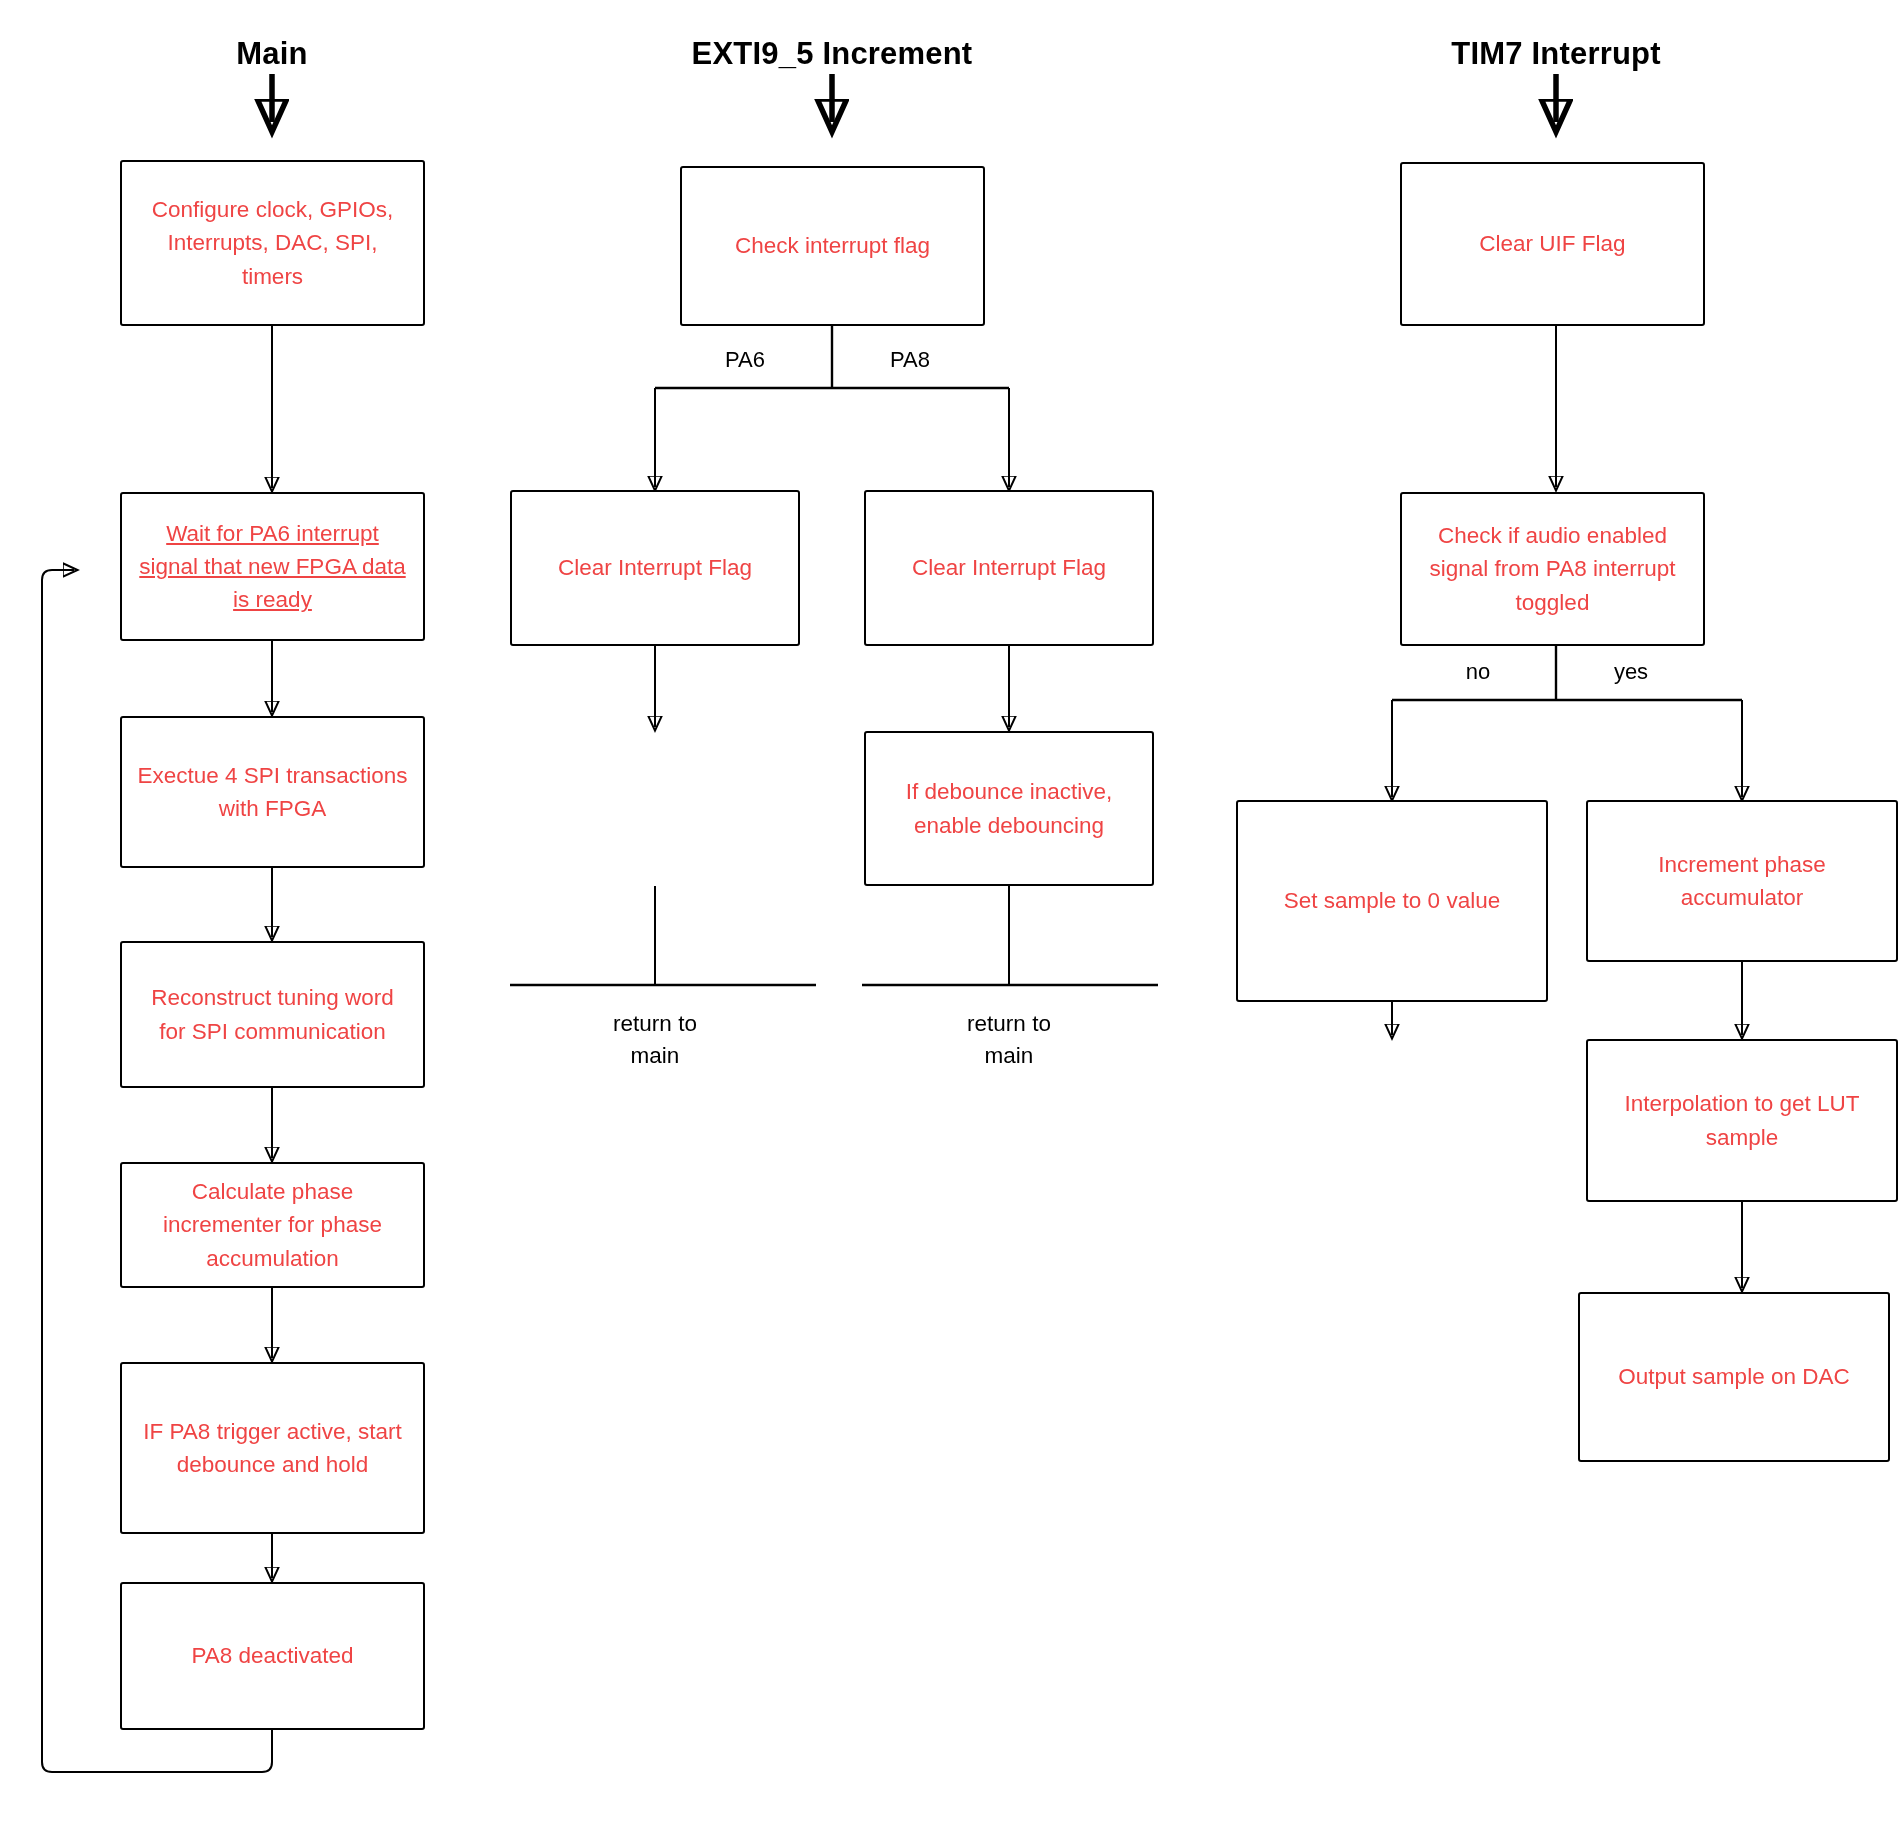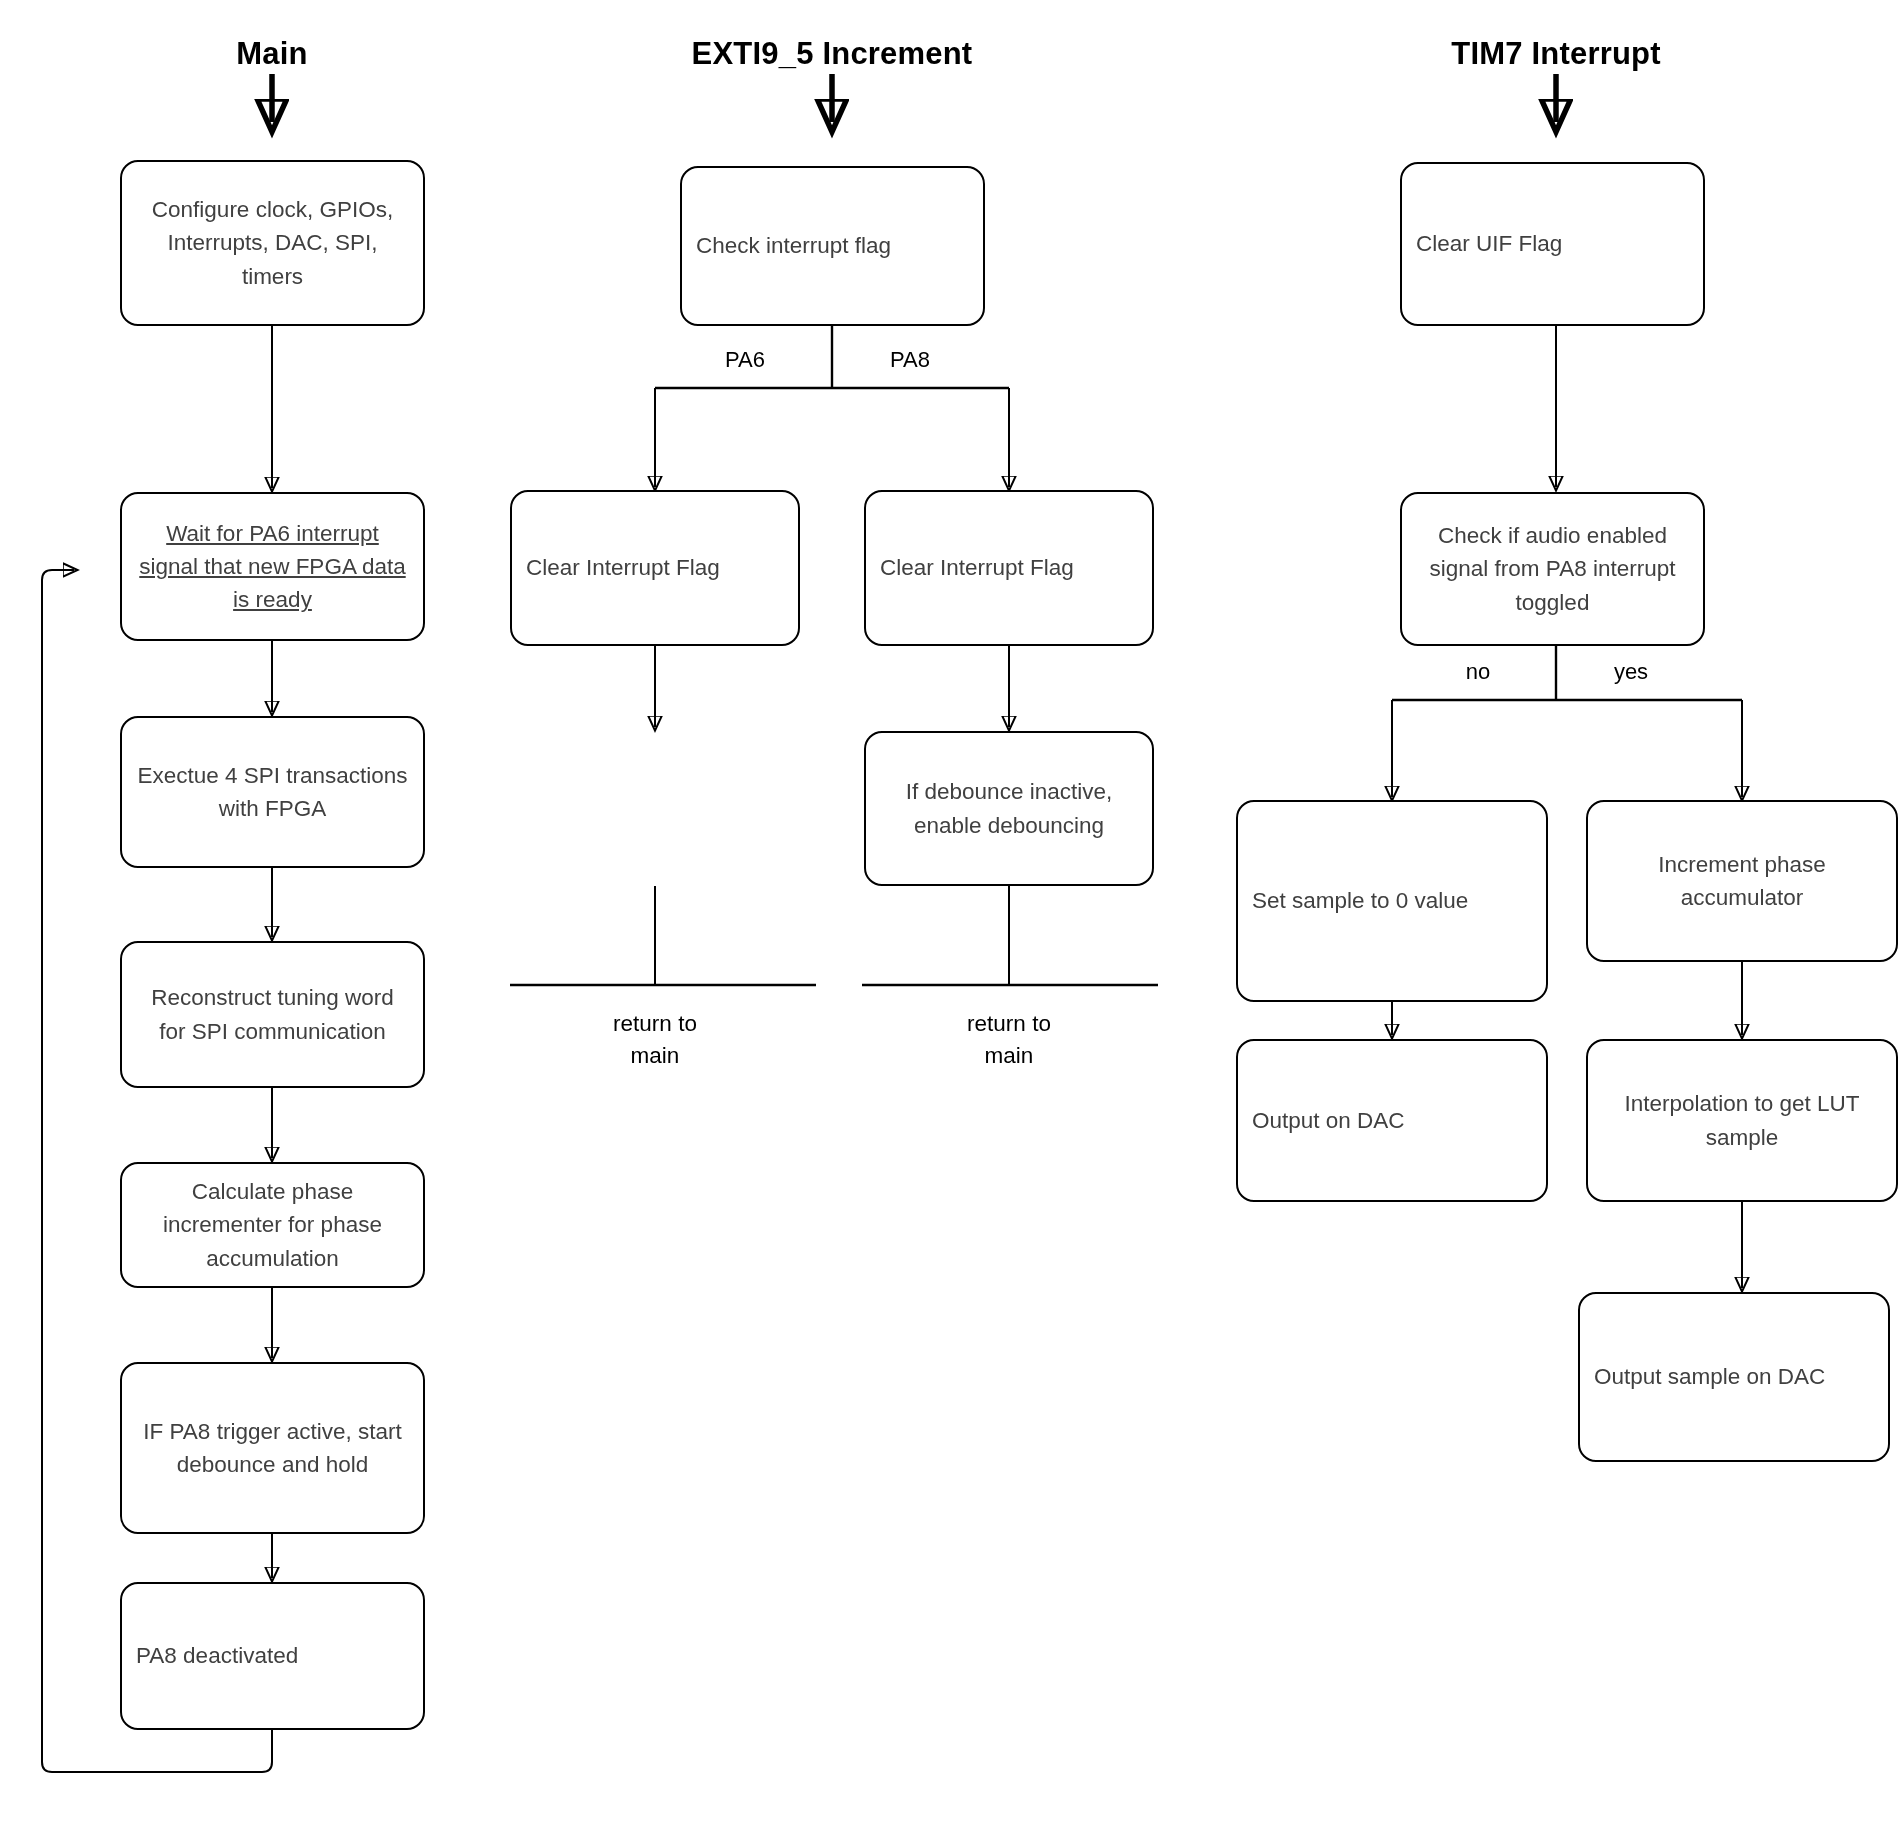--- a/index.html
+++ b/index.html
@@ -25,28 +25,29 @@
     color: #000000;
     text-align: center;
     letter-spacing: 0.2px;
     white-space: nowrap;
     transform: translateX(-50%);
   }
   .node {
     position: absolute;
     box-sizing: border-box;
     border: 2.2px solid #000000;
-    border-radius: 18px;
+    border-radius: 3px;
     background: #ffffff;
     display: flex;
     align-items: center;
+    justify-content: center;
     text-align: center;
     font-size: 22.5px;
     line-height: 1.48;
-    color: #404040;
+    color: #ef4444;
     padding: 6px 14px;
   }
   .node span { display: block; }
   .edge-label {
     position: absolute;
     font-size: 22px;
     color: #000000;
     white-space: nowrap;
     transform: translateX(-50%);
     text-align: center;
@@ -214,23 +215,20 @@
   <div class="edge-label" style="left:1631px; top:659px;">yes</div>
 
   <div class="node" style="left:1236px; top:800px; width:312px; height:202px;">
     <span>Set sample to 0 value</span>
   </div>
 
   <div class="node" style="left:1586px; top:800px; width:312px; height:162px;">
     <span>Increment phase accumulator</span>
   </div>
 
-  <div class="node" style="left:1236px; top:1039px; width:312px; height:163px;">
-    <span>Output on DAC</span>
-  </div>
 
   <div class="node" style="left:1586px; top:1039px; width:312px; height:163px;">
     <span>Interpolation to get LUT sample</span>
   </div>
 
   <div class="node" style="left:1578px; top:1292px; width:312px; height:170px;">
     <span>Output sample on DAC</span>
   </div>
 
 </div>

